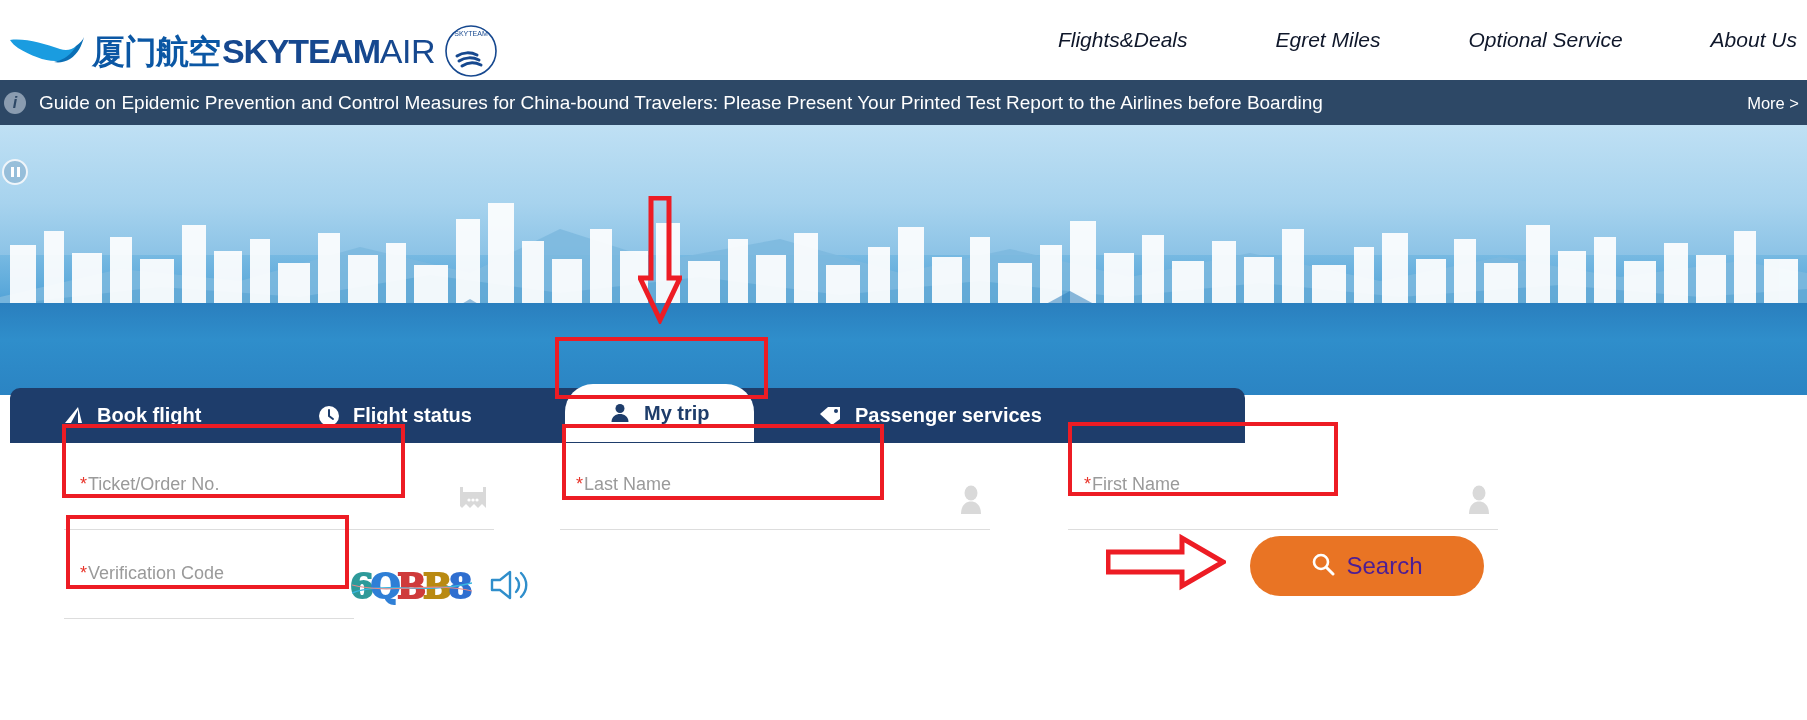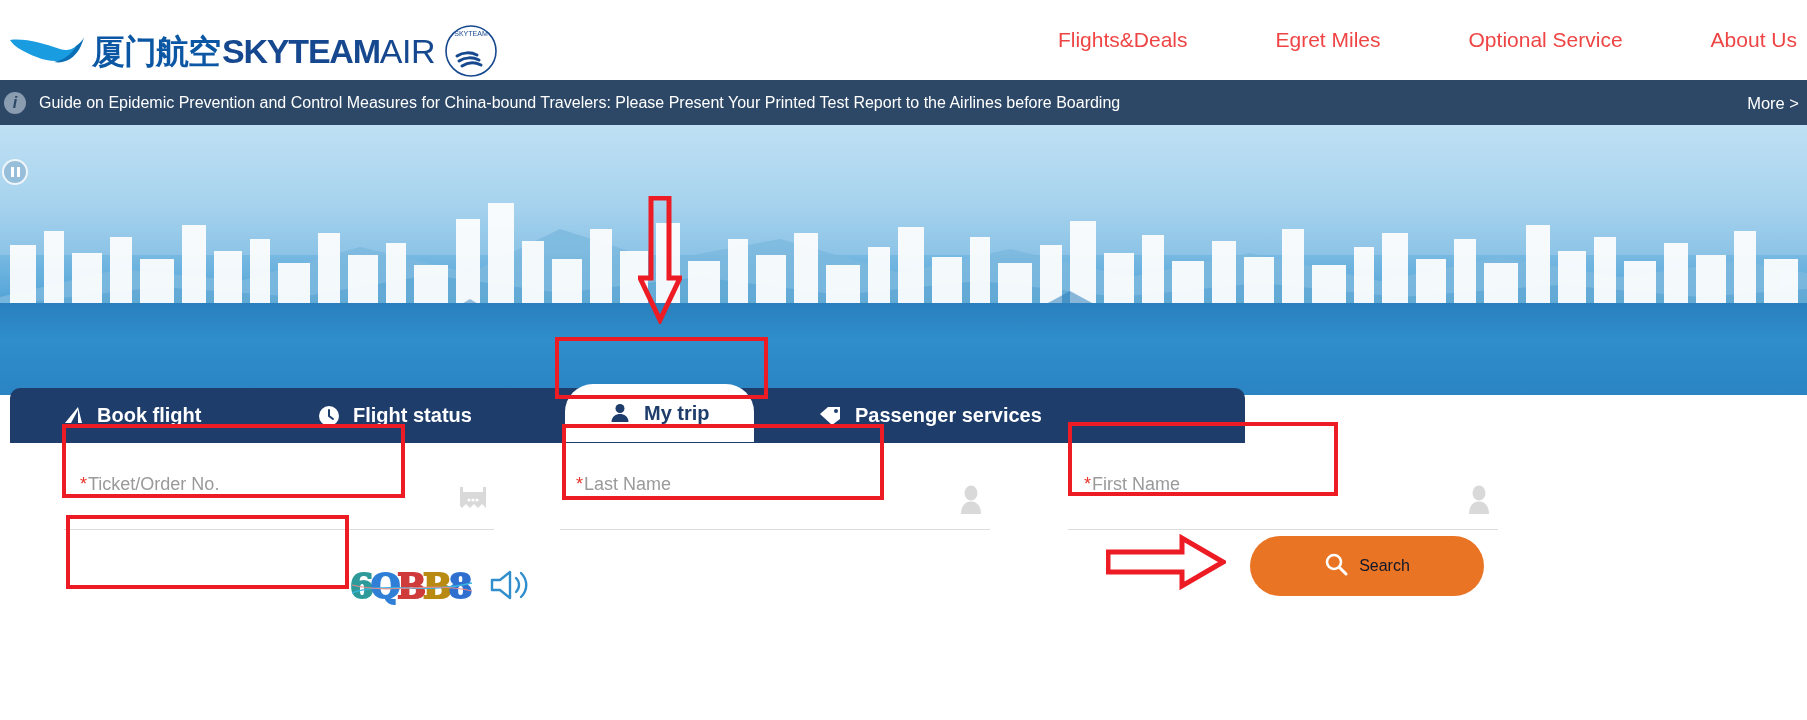--- a/index.html
+++ b/index.html
@@ -35,43 +35,44 @@
     font-size: 34px; font-weight: 400; color: #16488f;
     letter-spacing: -0.5px; line-height: 1;
   }
   .skyteam { width: 56px; height: 56px; margin-left: 8px; }
 
   .mainnav {
     position: absolute; right: 0; top: 0;
     height: 80px; display: flex; align-items: center;
   }
   .nav-item {
-    font-size: 21px; color: #ef4444;
+    font-size: 21px; color: #0f172a;
     padding: 0 0; margin-right: 0; cursor: pointer;
     white-space: nowrap;
+    font-style: italic;
   }
   .nav-gap { width: 88px; }
   .nav-pad-right { width: 10px; }
 
   
   .notice {
     position: absolute; left: 0; top: 80px;
     width: 1807px; height: 45px;
     background: #2d4866;
     display: flex; align-items: center;
   }
   .notice-icon {
     width: 22px; height: 22px; border-radius: 50%;
     background: #8a9cb0; color: #2d4866;
     font-size: 16px; font-weight: 700; font-style: italic;
     display: flex; align-items: center; justify-content: center;
     margin-left: 4px; margin-right: 13px; flex: none;
   }
   .notice-text {
-    color: #ffffff; font-size: 16px; white-space: nowrap;
+    color: #ffffff; font-size: 19px; white-space: nowrap;
   }
   .notice-more {
     position: absolute; right: 8px; top: 50%;
     transform: translateY(-50%);
     color: #ffffff; font-size: 16.5px; cursor: pointer;
     white-space: nowrap;
   }
 
   
   .hero {
@@ -192,21 +193,21 @@
 
   .search-btn {
     position: absolute; left: 1240px; top: 93px;
     width: 234px; height: 60px;
     background: #e97424;
     border: none; border-radius: 30px;
     display: flex; align-items: center; justify-content: center;
     cursor: pointer;
   }
   .search-btn-label {
-    color: #0f172a; font-size: 16px; margin-left: 11px;
+    color: #4c1d95; font-size: 24px; margin-left: 11px;
   }
 
   
   .ann-box {
     position: absolute;
     border: 4px solid #ed1c24;
     z-index: 12;
     pointer-events: none;
   }
   .ab-mytrip { left: 555px; top: 337px; width: 213px; height: 62px; }
@@ -411,20 +412,23 @@
   <div class="field f-first">
     <span class="field-ph"><span class="req">*</span><span>First Name</span></span>
     <span class="field-icon">
       <svg width="26" height="30" viewBox="0 0 26 30">
         <ellipse cx="13" cy="9" rx="6.5" ry="7.5" fill="#d9d9d9"></ellipse>
         <path d="M3 30 C3 21, 8 17.5, 13 17.5 C18 17.5, 23 21, 23 30 Z" fill="#d9d9d9"></path>
       </svg>
     </span>
   </div>
 
+  <div class="field f-vcode">
+    <span class="field-ph"><span class="req">*</span><span>Verification Code</span></span>
+  </div>
 
   <div class="captcha">
     <svg class="cap-line" viewBox="0 0 120 18">
       <path d="M0 14 C30 2, 70 16, 120 4" fill="none" stroke="#39b6e0" stroke-width="1.4"></path>
       <path d="M0 6 C40 16, 80 2, 120 12" fill="none" stroke="#e38a8a" stroke-width="1.2"></path>
     </svg>
     <span class="cap-ch" style="color:#2e9a9a">6</span>
     <span class="cap-ch" style="color:#2f7fd6">Q</span>
     <span class="cap-ch" style="color:#cf3b3b">B</span>
     <span class="cap-ch" style="color:#b98a12">B</span>

